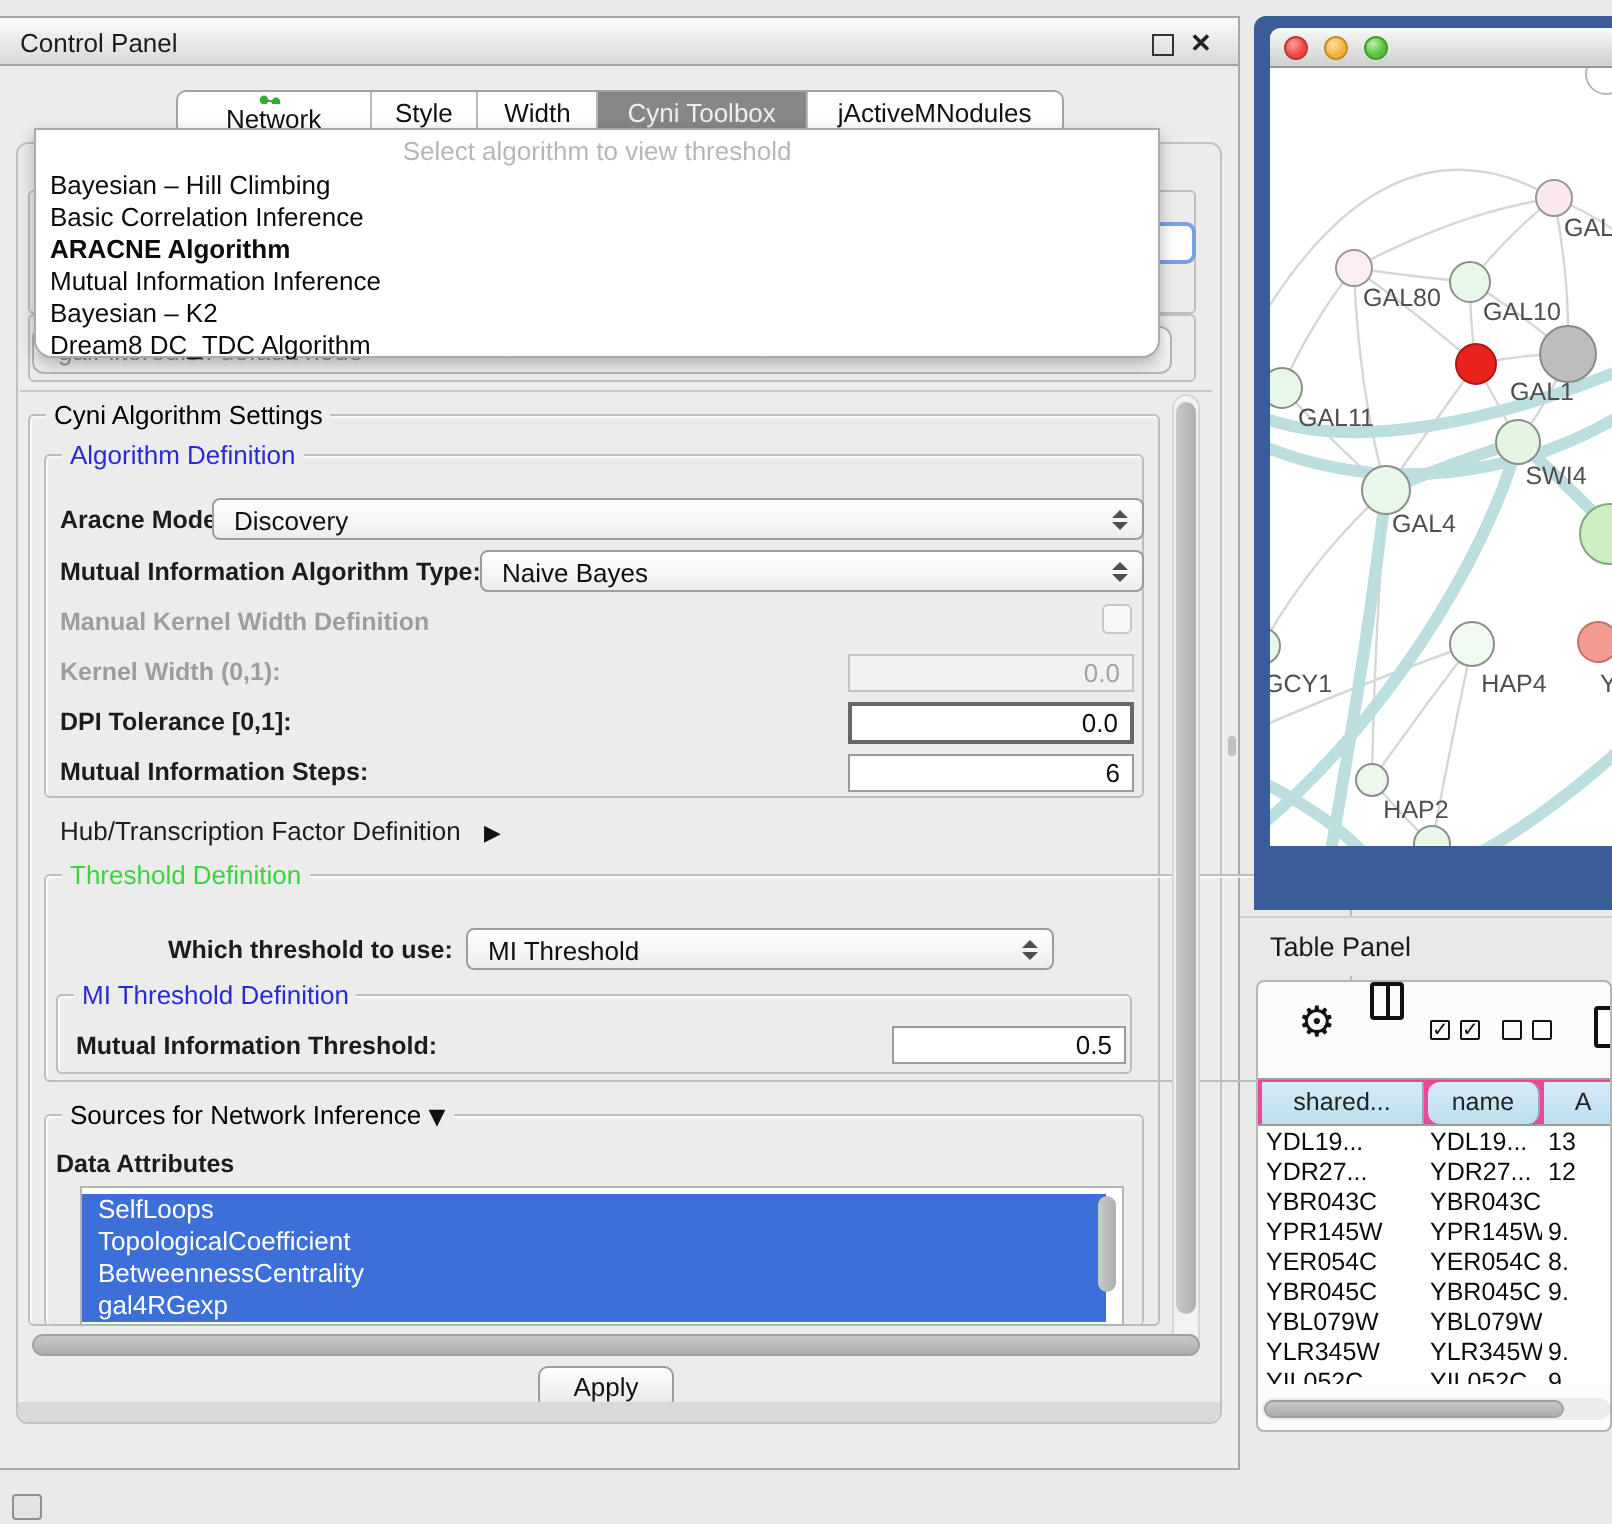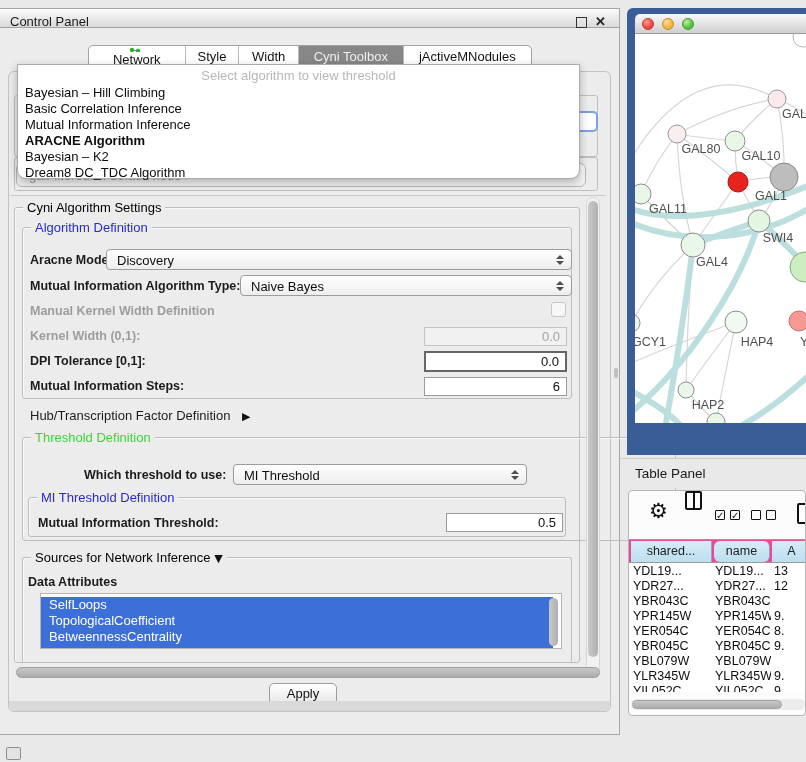--- a/index.html
+++ b/index.html
@@ -1,20 +1,20 @@
 <!DOCTYPE html>
 <html><head>
 <meta charset="utf-8">
 <style>
   html,body{margin:0;padding:0;background:#e9e9e9;font-family:"Liberation Sans",sans-serif;}
   #stage{position:relative;width:806px;height:762px;overflow:hidden;background:#e9e9e9;}
   .abs{position:absolute;}
   
   #cp-win{left:0;top:8px;width:620px;height:727px;background:#ececec;border:1px solid #a8a8a8;border-left:none;box-sizing:border-box;}
-  #cp-titlebar{left:0;top:0;width:100%;height:19px;background:linear-gradient(#fbfbfb,#d9d9d9);border-bottom:1px solid #a3a3a3;box-sizing:border-box;}
+  #cp-titlebar{left:0;top:0;width:100%;height:24px;background:linear-gradient(#fbfbfb,#d9d9d9);border-bottom:1px solid #a3a3a3;box-sizing:border-box;}
   #cp-title{left:10px;top:0;height:25px;line-height:25px;font-size:13px;color:#1b1b1b;}
   .tb-icon{top:6px;width:13px;height:13px;font-size:13px;line-height:13px;color:#222;text-align:center;}
   #float-icon{right:32px;top:8px;width:9px;height:9px;border:1.5px solid #333;background:transparent;}
   #close-icon{right:12px;top:6px;font-weight:bold;}
   
   .seg{display:flex;background:#fff;border:1px solid #a2a2a2;border-radius:5px;overflow:hidden;box-sizing:border-box;}
   .seg .seg-item{display:flex;align-items:center;justify-content:center;font-size:13px;color:#111;border-right:1px solid #b9b9b9;box-sizing:border-box;white-space:nowrap;}
   .seg .seg-item:last-child{border-right:none;}
   .seg .seg-item.active{background:#878787;color:#efefef;}
   #top-tabs{left:88px;top:36px;width:444px;height:23px;}
@@ -51,21 +51,21 @@
   .field{position:absolute;background:#fff;border:1px solid #9a9a9a;font-size:13px;color:#0e0e0e;box-sizing:border-box;text-align:right;padding-right:6px;}
   .field.dis{background:#f1f1f1;color:#a3a3a3;border-color:#c4c4c4;}
   .field.strong{border:2px solid #666;}
   .checkbox{position:absolute;width:15px;height:15px;border:1.5px solid #c6c6c6;border-radius:3px;background:#f7f7f7;box-sizing:border-box;}
   .tri{font-family:"DejaVu Sans",sans-serif;font-size:11px;color:#111;}
   
   .vtrack{background:#f2f2f2;border:1px solid #d6d6d6;border-radius:7px;box-sizing:border-box;}
   .vthumb{background:linear-gradient(90deg,#c9c9c9,#b0b0b0);border-radius:6px;}
   .hthumb{background:linear-gradient(#c7c7c7,#adadad);border-radius:6px;border:1px solid #a0a0a0;box-sizing:border-box;}
   
-  #attr-list{left:40px;top:584px;width:522px;height:56px;background:#fff;border:1px solid #b5b5b5;box-sizing:border-box;overflow:hidden;}
+  #attr-list{left:40px;top:584px;width:522px;height:70px;background:#fff;border:1px solid #b5b5b5;box-sizing:border-box;overflow:hidden;}
   .attr-item{height:16px;line-height:16px;width:504px;background:#3d6fd8;color:#fff;font-size:13px;padding-left:8px;margin-top:0;}
   .attr-item:first-child{margin-top:3px;}
   
   #apply-btn{left:269px;top:674px;width:68px;height:22px;background:linear-gradient(#fefefe,#e7e7e7);border:1px solid #9c9c9c;border-radius:5px;font-size:13px;color:#111;text-align:center;line-height:20px;box-sizing:border-box;}
   
   #net-frame{left:627px;top:8px;width:179px;height:447px;background:#395d97;border-radius:6px 0 0 0;}
   #net-titlebar{left:8px;top:6px;width:171px;height:20px;background:linear-gradient(#f9f9f9,#cfcfcf);border-bottom:1px solid #999;border-radius:5px 0 0 0;box-sizing:border-box;}
   .light{position:absolute;top:4px;width:12px;height:12px;border-radius:50%;box-sizing:border-box;}
   #light-red{left:7px;background:radial-gradient(circle at 35% 30%,#ff9d94,#ee4540 60%);border:1px solid #b93a33;}
   #light-yellow{left:27px;background:radial-gradient(circle at 35% 30%,#ffe09a,#f2b23c 60%);border:1px solid #c08d2c;}
@@ -213,22 +213,22 @@
     <div class="abs hthumb" style="left:16px;top:658px;width:584px;height:11px;"></div>
 
     <div class="abs" id="apply-btn">Apply</div>
     <div class="abs" id="panel-bottom-strip"></div>
 
 
     <div class="abs" id="algo-popup">
       <div class="prompt">Select algorithm to view threshold</div>
     <div class="pitem">Bayesian – Hill Climbing</div>
         <div class="pitem">Basic Correlation Inference</div>
+        <div class="pitem bold">ARACNE Algorithm</div>
         <div class="pitem">Mutual Information Inference</div>
-        <div class="pitem bold">ARACNE Algorithm</div>
         <div class="pitem">Bayesian – K2</div>
         <div class="pitem">Dream8 DC_TDC Algorithm</div>
       </div>
   </div>
 
   <div class="abs" id="net-frame">
     <div class="abs" id="net-titlebar">
       <div class="light" id="light-red"></div>
       <div class="light" id="light-yellow"></div>
       <div class="light" id="light-green"></div>

